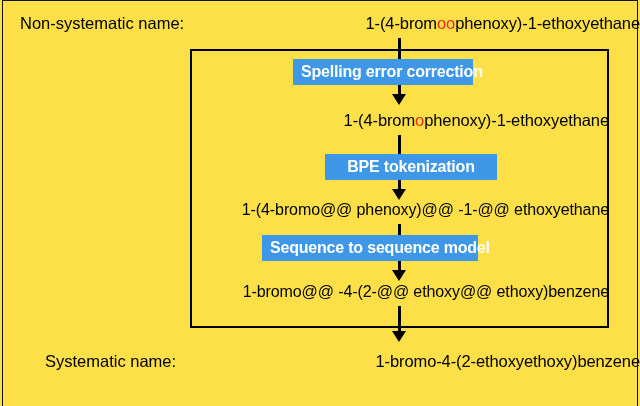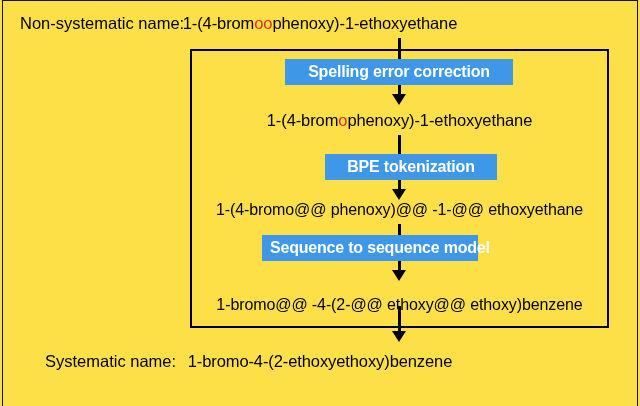--- a/index.html
+++ b/index.html
@@ -61,21 +61,21 @@
     border-left: 7px solid transparent;
     border-right: 7px solid transparent;
     border-top: 11px solid #000000;
   }
 
   
   .row-text {
     position: absolute;
     left: 0;
     width: 640px;
-    text-align: center;
+    text-align: right;
     font-size: 16.5px;
     letter-spacing: -0.1px;
     white-space: nowrap;
   }
   .row-text.centered-in-box {
     left: 190px;
     width: 419px;
   }
   .typo { color: #e03020; }
 
@@ -113,21 +113,21 @@
   <div class="caption" style="left:20px; top:14px;">Non-systematic name:</div>
 
   <div class="row-text" style="top:14px;">
     <span>1-(4-brom</span><span class="typo">oo</span><span>phenoxy)-1-ethoxyethane</span>
   </div>
 
   <div class="connector" style="top:38px; height:21px;"></div>
 
   <div class="pipeline-box"></div>
 
-  <div class="stage-label" style="left:285px; top:59px; width:228px;">Spelling error correction</div>
+  <div class="stage-label" style="left:293px; top:59px; width:180px;">Spelling error correction</div>
 
   <div class="connector" style="top:85px; height:11px;"></div>
   <div class="arrowhead" style="top:94px;"></div>
 
   <div class="row-text centered-in-box" style="top:111px;">
     <span>1-(4-brom</span><span class="typo">o</span><span>phenoxy)-1-ethoxyethane</span>
   </div>
 
   <div class="connector" style="top:135px; height:19px;"></div>
 
@@ -140,21 +140,21 @@
     <span>1-(4-bromo@@ phenoxy)@@ -1-@@ ethoxyethane</span>
   </div>
 
   <div class="connector" style="top:224px; height:12px;"></div>
 
   <div class="stage-label" style="left:262px; top:235px; width:216px;">Sequence to sequence model</div>
 
   <div class="connector" style="top:261px; height:11px;"></div>
   <div class="arrowhead" style="top:270px;"></div>
 
-  <div class="row-text centered-in-box" style="top:296px; font-size:16px;">
+  <div class="row-text centered-in-box" style="top:283px; font-size:16px;">
     <span>1-bromo@@ -4-(2-@@ ethoxy@@ ethoxy)benzene</span>
   </div>
 
   <div class="connector" style="top:306px; height:29px;"></div>
   <div class="arrowhead" style="top:331px;"></div>
 
   <div class="caption" style="left:33px; top:352px;margin-left:12px;">Systematic name:</div>
 
   <div class="row-text" style="top:352px;">1-bromo-4-(2-ethoxyethoxy)benzene</div>
 

